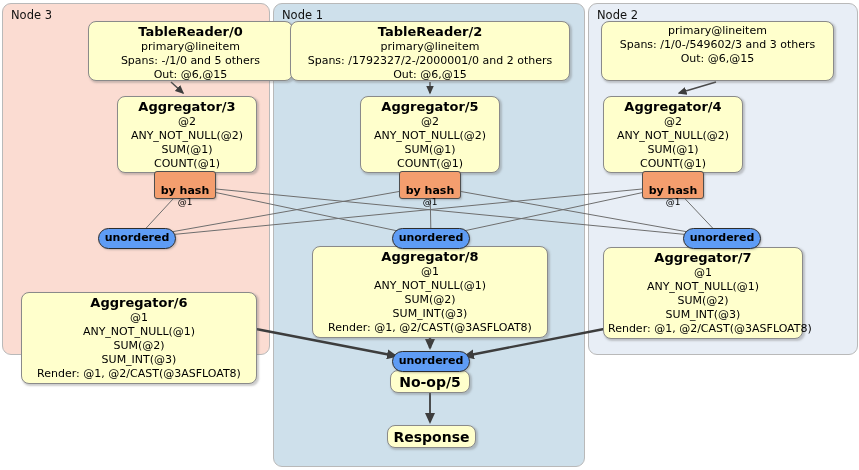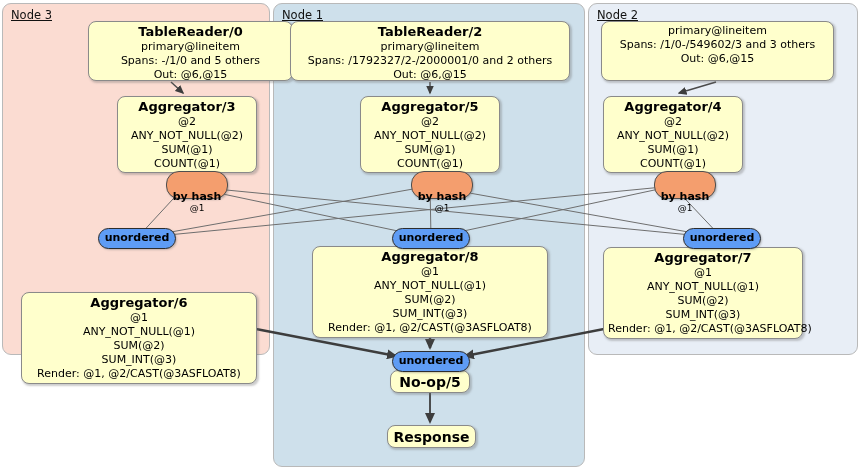--- a/index.html
+++ b/index.html
@@ -4,38 +4,38 @@
 <style>
   html,body{margin:0;padding:0;background:#ffffff;}
   #canvas{
     position:relative;width:859px;height:470px;overflow:hidden;
     font-family:"DejaVu Sans","Liberation Sans",sans-serif;color:#000;
   }
   .region{
     position:absolute;border:1px solid #b9b9b9;border-radius:9px;z-index:0;
   }
   .region-label{
-    position:absolute;top:4px;left:8px;font-size:11.5px;color:#111;white-space:nowrap;text-decoration:underline;
+    position:absolute;top:4px;left:8px;font-size:11.5px;color:#111;white-space:nowrap;
   }
   #edges{position:absolute;top:0;left:0;z-index:1;}
   .pbox{
     position:absolute;background:#ffffcc;border:1px solid #8a8a8a;border-radius:8px;
     z-index:2;text-align:center;box-shadow:1.5px 1.5px 2px rgba(110,110,110,.35);
     padding:2px 4px;box-sizing:border-box;
   }
   .pbox .ptitle{font-size:13px;font-weight:bold;line-height:16px;white-space:nowrap;}
   .pbox .pline{font-size:11px;line-height:14px;white-space:nowrap;}
   .bigbox .ptitle{font-size:14px;line-height:19px;}
   .oval{
     position:absolute;z-index:3;text-align:center;box-sizing:border-box;
     box-shadow:1px 1px 2px rgba(110,110,110,.4);
   }
   .hash{
     width:62px;height:28px;background:#f49e6e;border:1.5px solid #4f4f4f;
-    border-radius:13px;padding-top:18px;margin-left:12px;
+    border-radius:3px;padding-top:12px;
   }
   .hash .hlabel{font-size:11px;font-weight:bold;line-height:13px;}
   .hash .hdetail{font-size:9px;line-height:10px;}
   .unord{
     width:78px;height:21px;background:#5e9cf5;border:1.5px solid #2d2d2d;
     border-radius:11px;
   }
   .unord .ulabel{font-size:11px;font-weight:bold;line-height:18px;}
 </style>
 </head>

